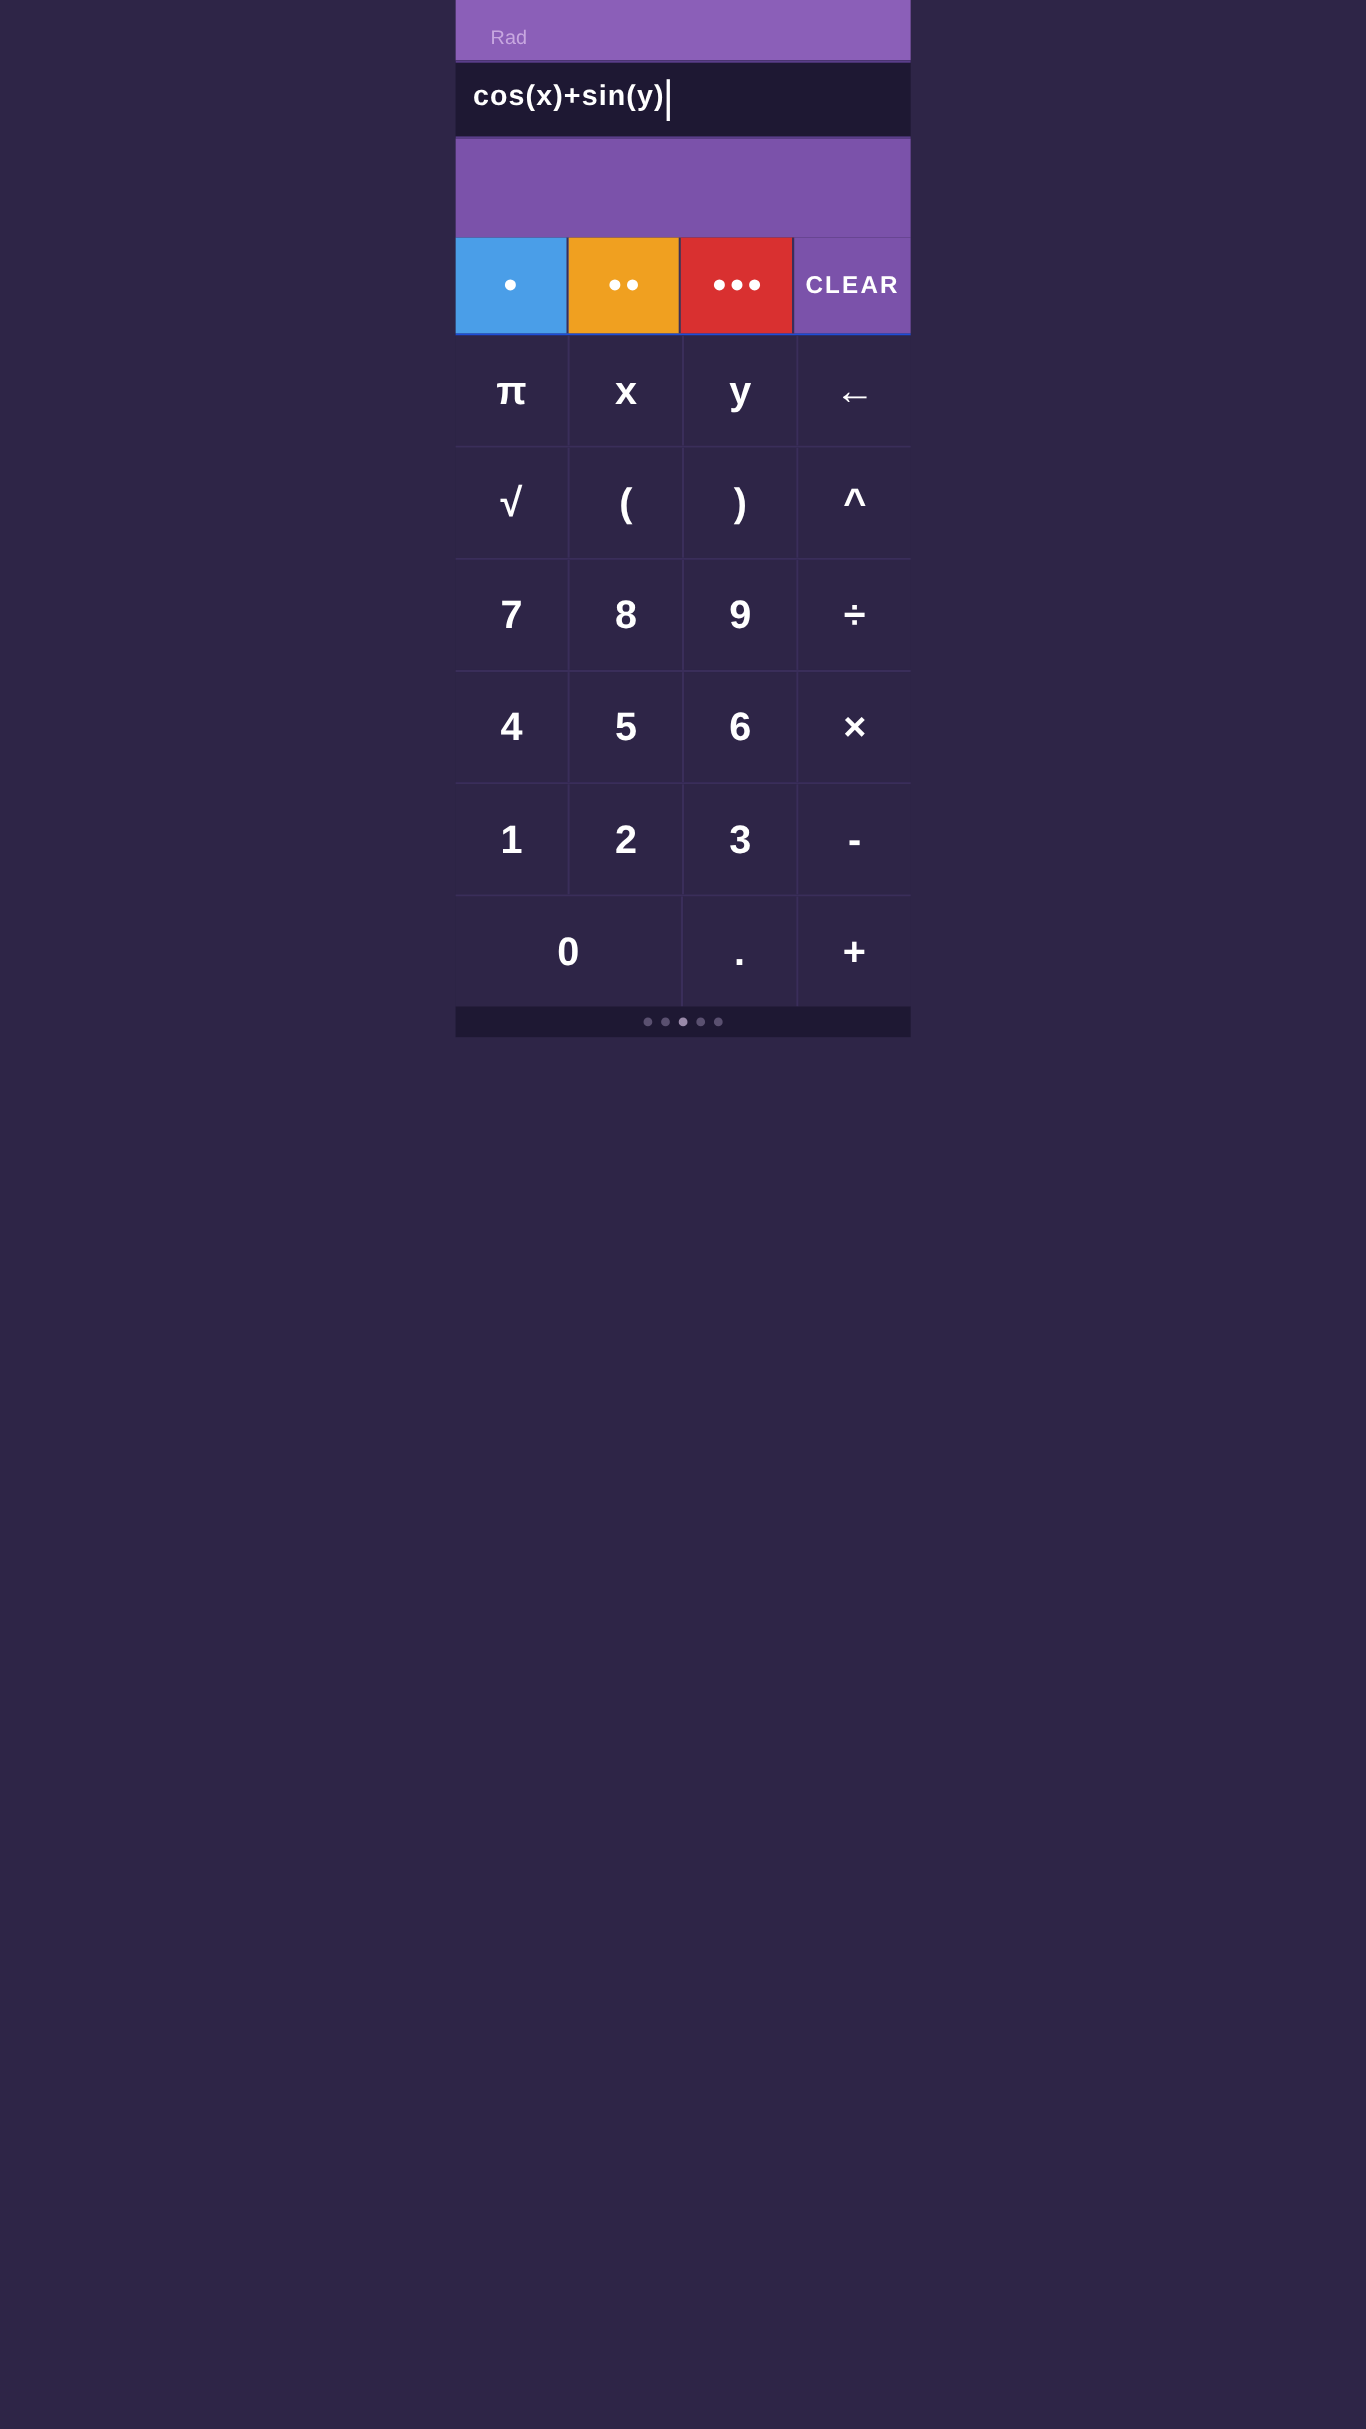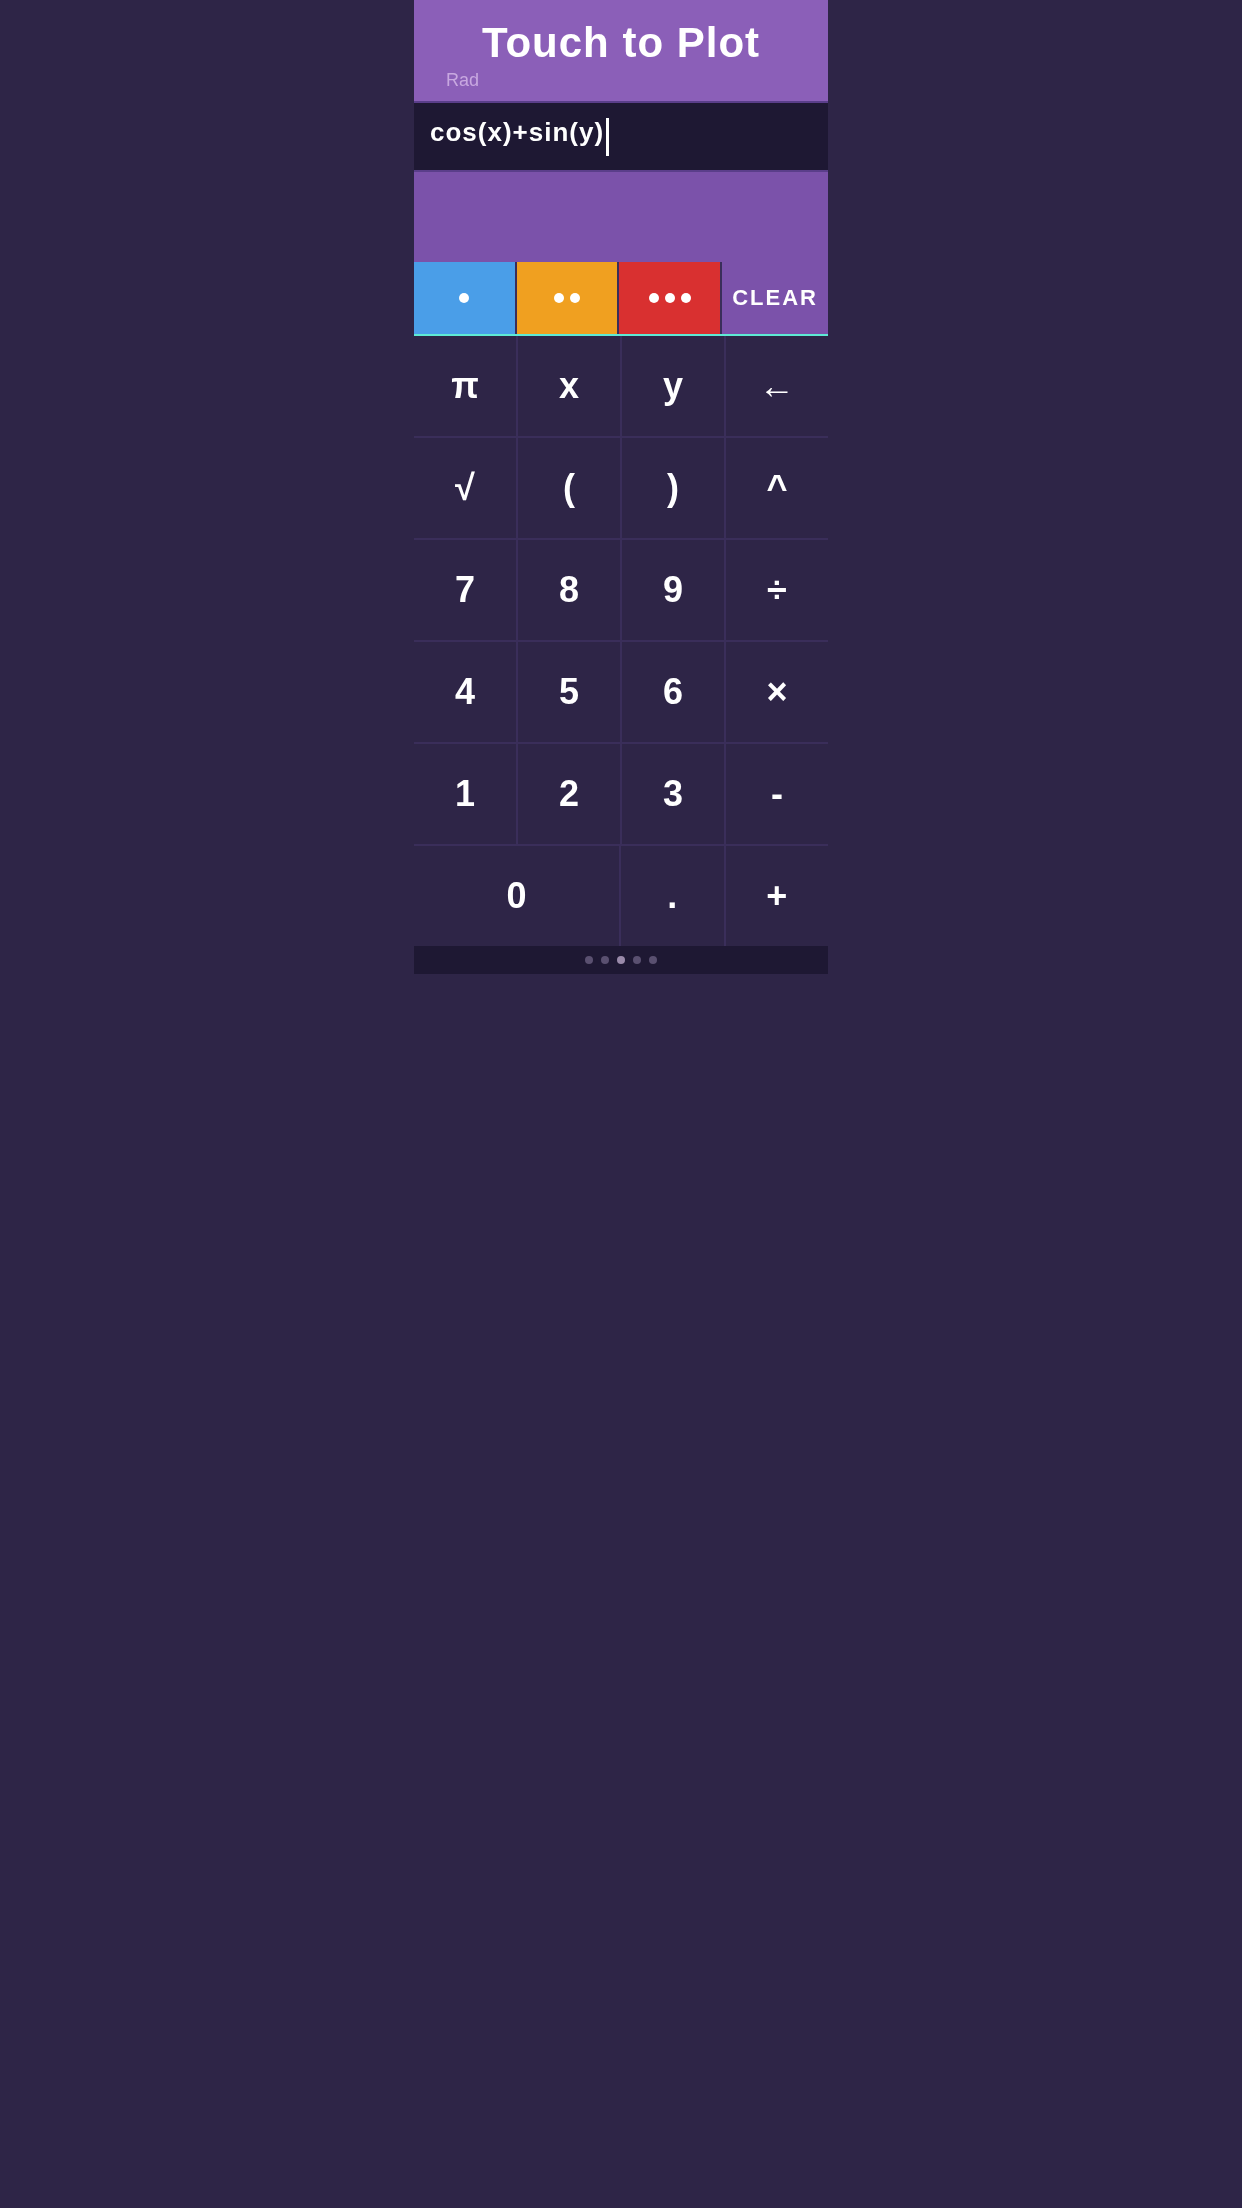--- a/index.html
+++ b/index.html
@@ -76,22 +76,22 @@
     
     .graph-area {
       background: #7b52aa;
       height: 90px;
       flex-shrink: 0;
     }
 
     
     .mode-row {
       display: flex;
-      height: 74px;
-      border-bottom: 2px solid #5eead4;
+      height: 89px;
+      border-bottom: 2px solid #1d4ed8;
     }
 
     .mode-btn {
       flex: 1;
       display: flex;
       align-items: center;
       justify-content: center;
       cursor: pointer;
       border: none;
       border-right: 2px solid #3a2e5a;
@@ -193,21 +193,20 @@
     .page-dot.active {
       background: #9a8aaa;
     }
   </style>
 </head>
 <body>
 
 <div class="app-container">
 
   <div class="header">
-    <div class="header-title">Touch to Plot</div>
     <div class="header-subtitle">Rad</div>
   </div>
 
   <div class="display">
     <span class="display-text">cos(x)+sin(y)</span><span class="cursor"></span>
   </div>
 
   <div class="graph-area"></div>
 
   <div class="mode-row">

